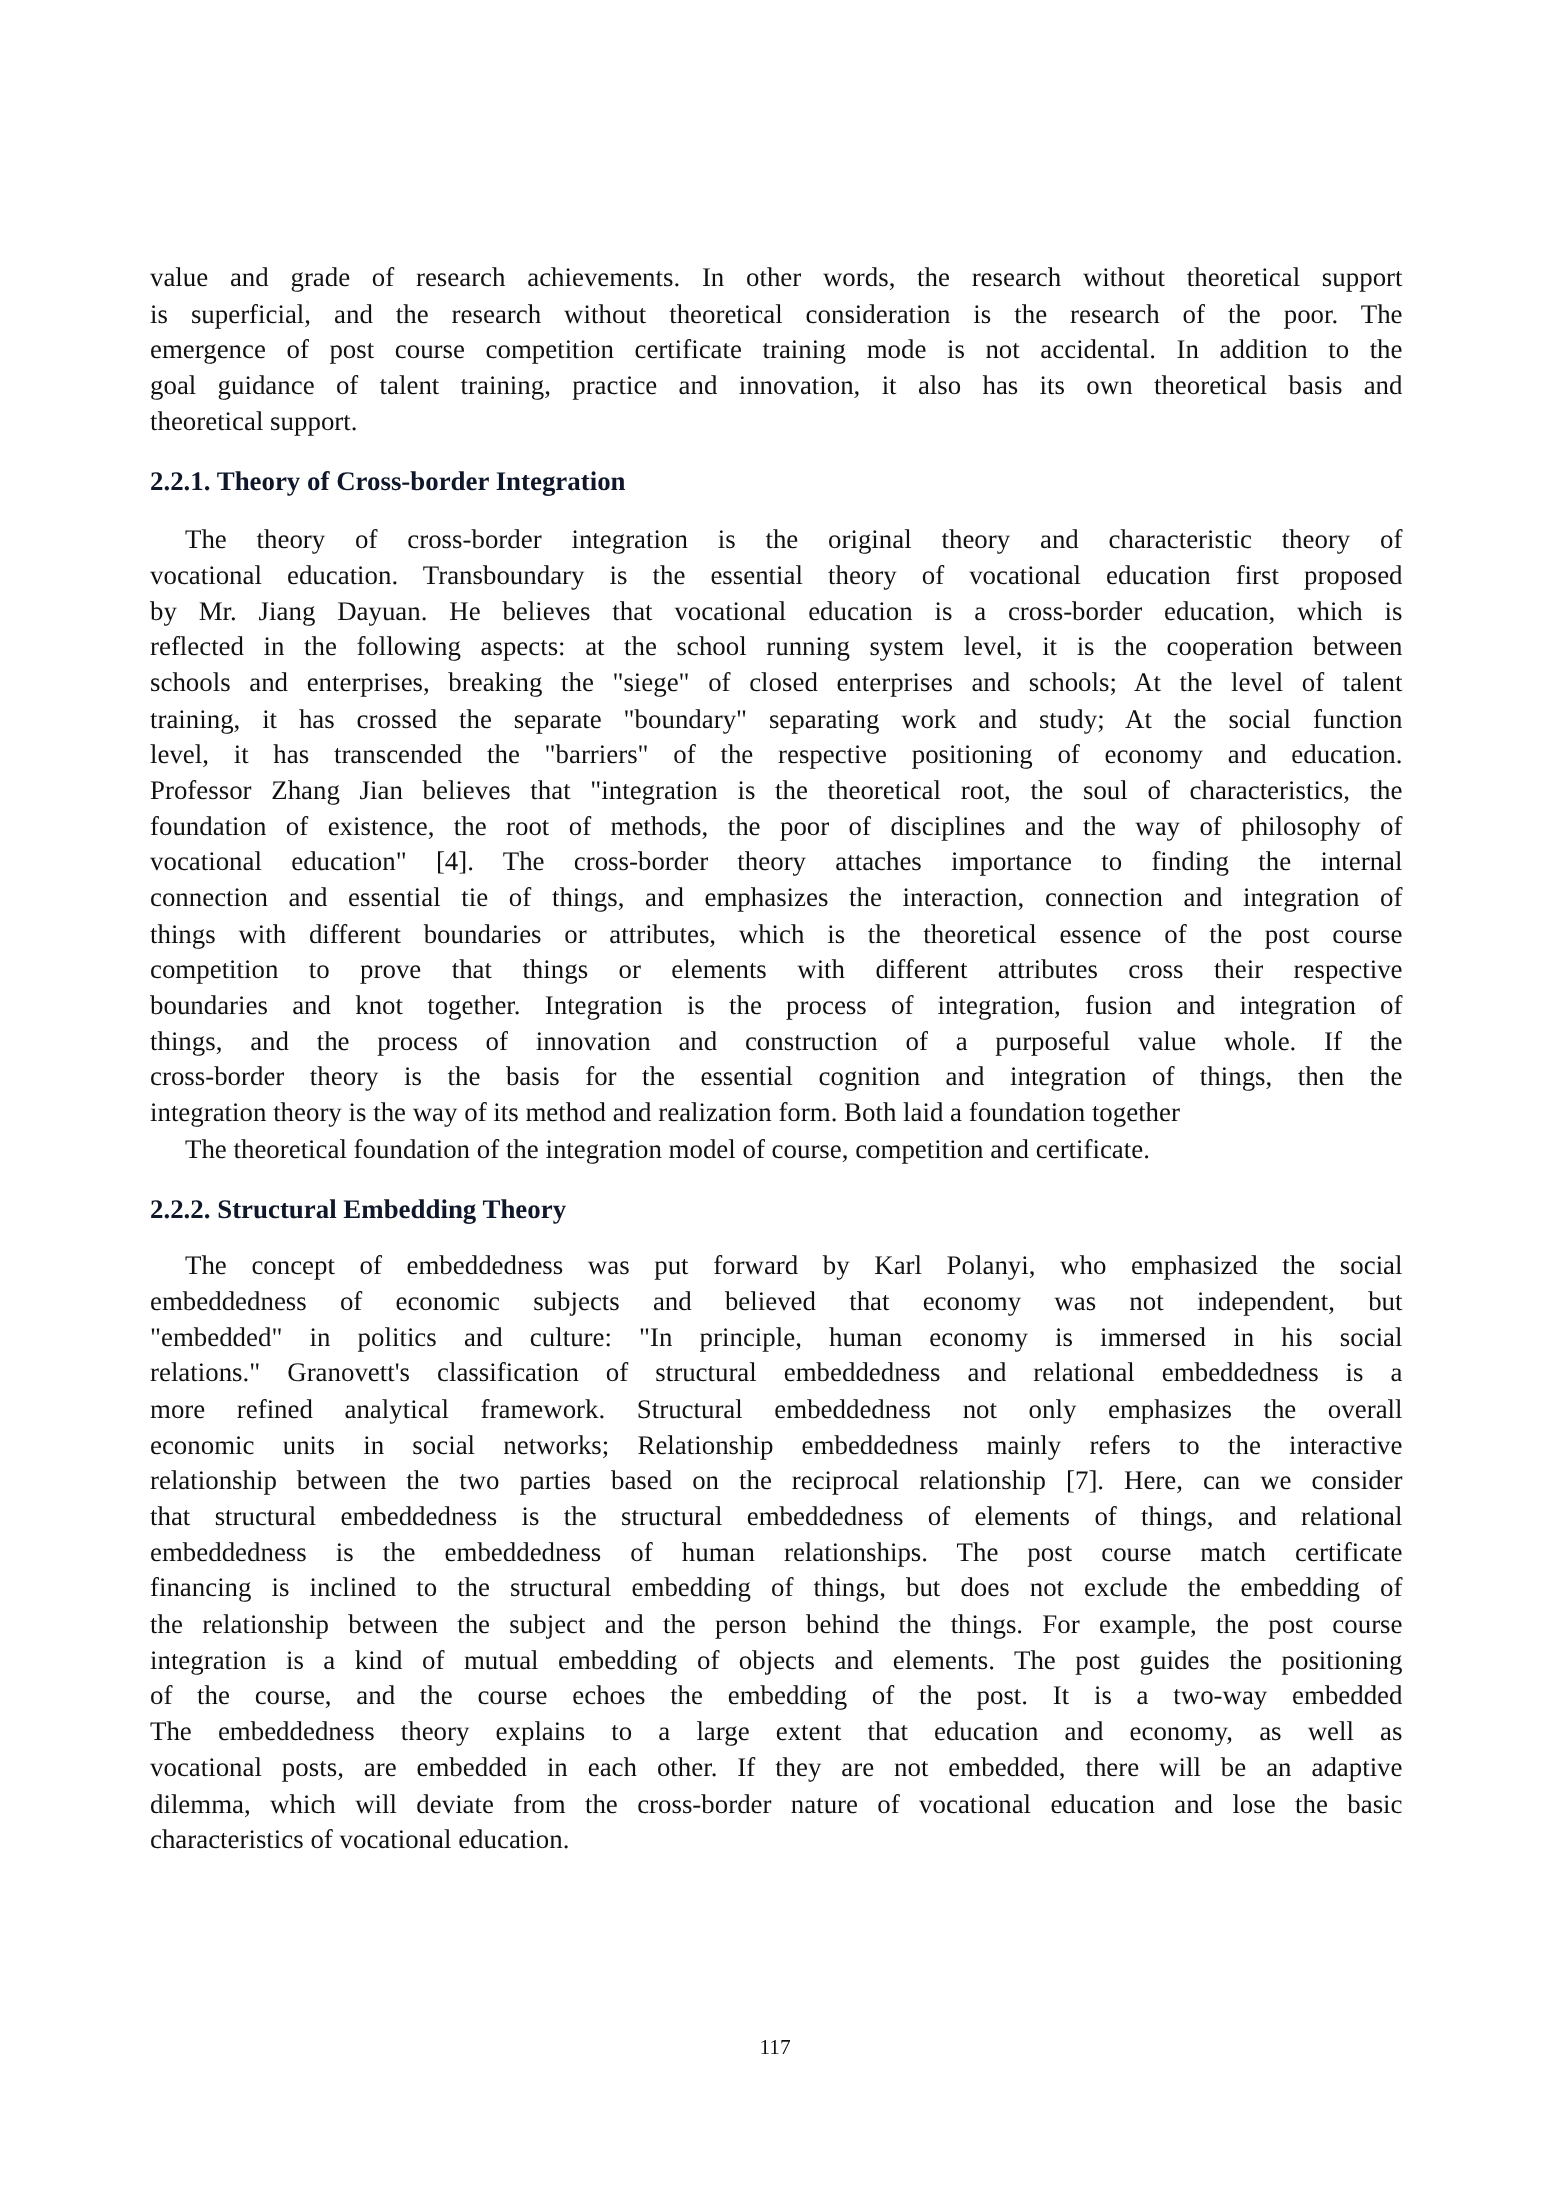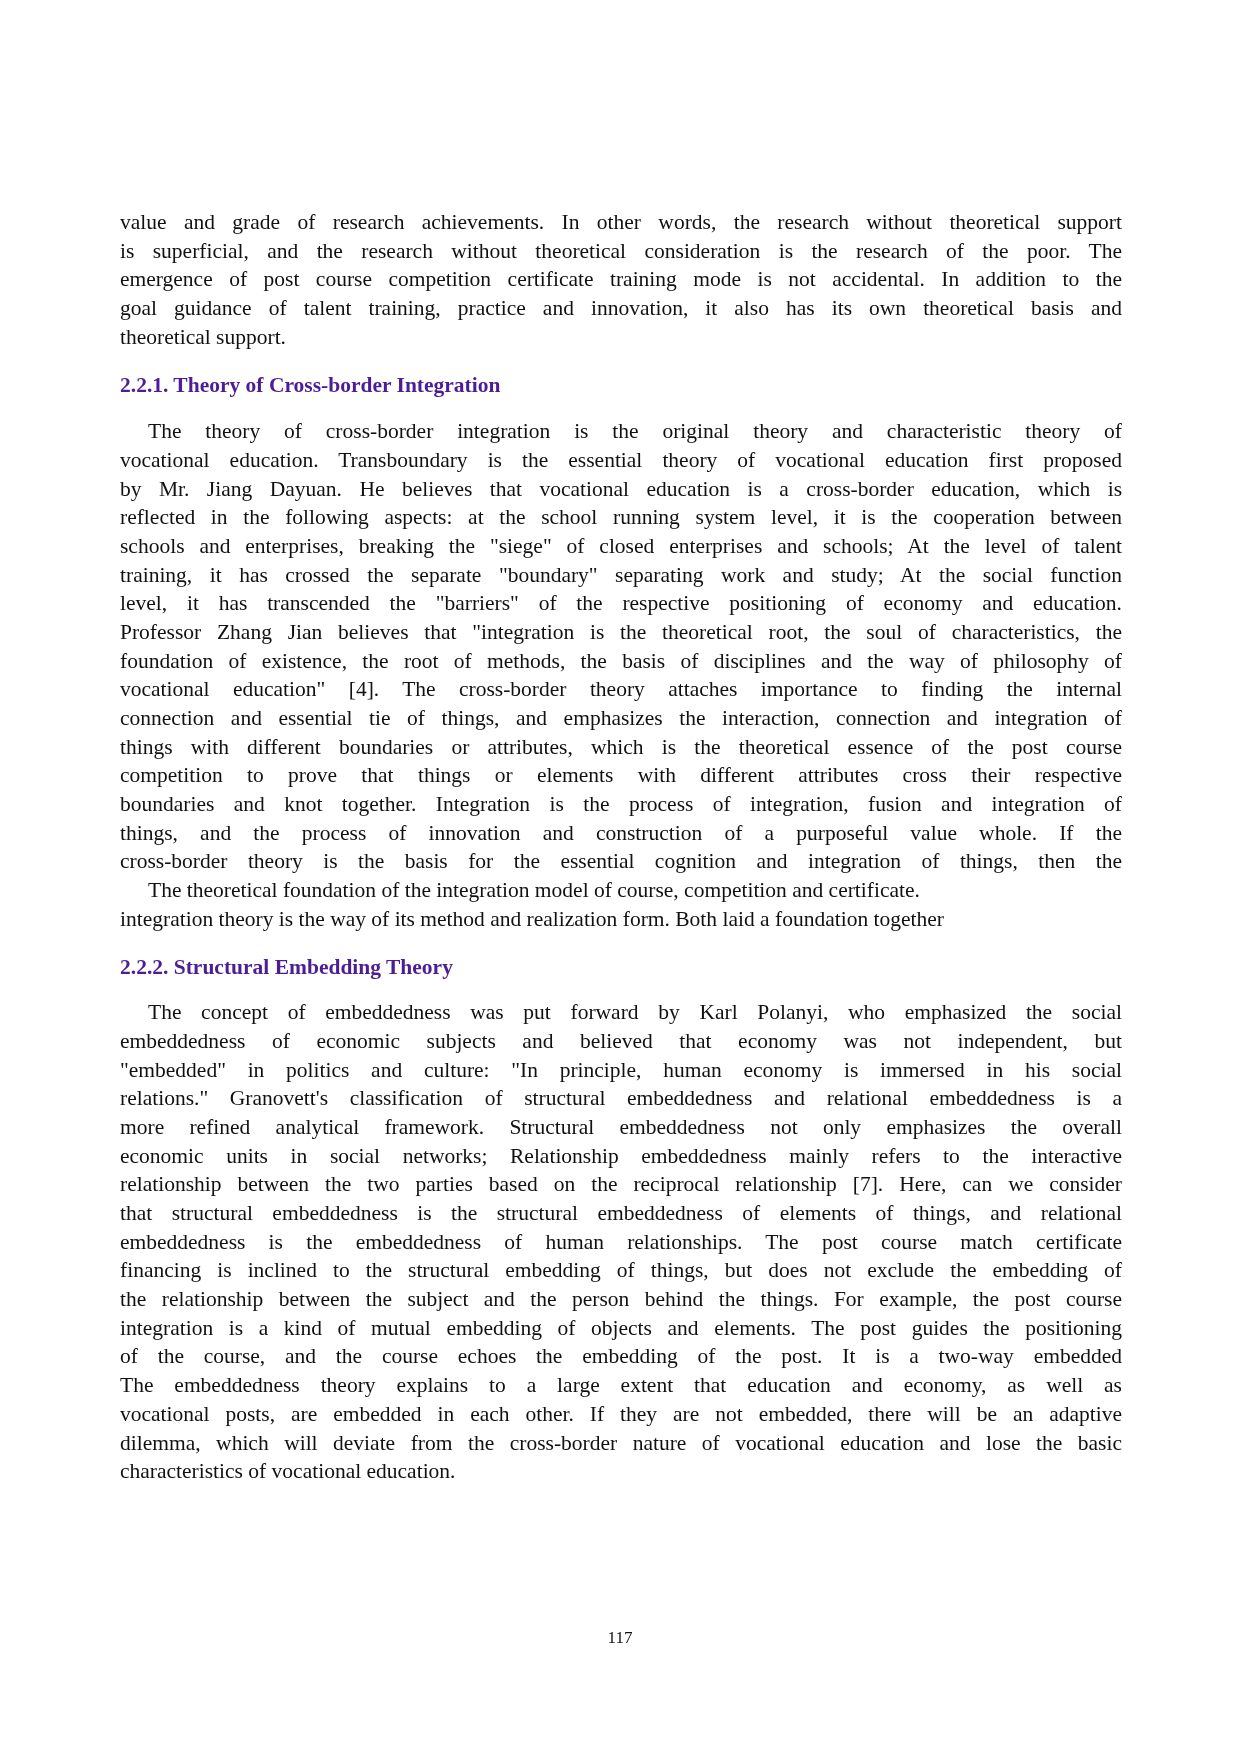--- a/index.html
+++ b/index.html
@@ -3,21 +3,21 @@
 <meta charset="utf-8">
 <style>
   html, body { margin: 0; padding: 0; background: #ffffff; }
   body { width: 1240px; height: 1753px; position: relative; overflow: hidden;
          font-family: "Liberation Serif", "DejaVu Serif", serif; color: #111111; }
   .page { position: absolute; left: 120px; top: 208px; width: 1002px; }
   .para { font-size: 21.5px; line-height: 28.7px; margin: 0; }
   .line { display: block; text-align: justify; text-align-last: justify; white-space: nowrap; overflow: visible; height: 28.7px; }
   .line.last { text-align-last: left; }
   .line.indent { padding-left: 28px; }
-  .heading { font-family: "Liberation Serif", serif; font-weight: bold; font-size: 21.5px; color: #4c1d95; margin: 0; line-height: 28.7px; }
+  .heading { font-family: "Liberation Serif", serif; font-weight: bold; font-size: 21.5px; color: #0f172a; margin: 0; line-height: 28.7px; }
   .h1 { margin-top: 20px; margin-bottom: 17px; }
   .h2 { margin-top: 19px; margin-bottom: 17px; }
   .page-number { position: absolute; top: 1628px; left: 0; width: 1240px; text-align: center;
                  font-family: "Liberation Serif", serif; font-weight: normal; font-size: 17px; color: #111; }
 </style>
 </head>
 <body>
 
 <div class="page">
   <div class="para">
@@ -32,30 +32,30 @@
 
   <div class="para">
     <span class="line indent">The theory of cross-border integration is the original theory and characteristic theory of</span>
     <span class="line">vocational education. Transboundary is the essential theory of vocational education first proposed</span>
     <span class="line">by Mr. Jiang Dayuan. He believes that vocational education is a cross-border education, which is</span>
     <span class="line">reflected in the following aspects: at the school running system level, it is the cooperation between</span>
     <span class="line">schools and enterprises, breaking the "siege" of closed enterprises and schools; At the level of talent</span>
     <span class="line">training, it has crossed the separate "boundary" separating work and study; At the social function</span>
     <span class="line">level, it has transcended the "barriers" of the respective positioning of economy and education.</span>
     <span class="line">Professor Zhang Jian believes that "integration is the theoretical root, the soul of characteristics, the</span>
-    <span class="line">foundation of existence, the root of methods, the basis of disciplines and the way of philosophy of</span>
+    <span class="line">foundation of existence, the root of methods, the poor of disciplines and the way of philosophy of</span>
     <span class="line">vocational education" [4]. The cross-border theory attaches importance to finding the internal</span>
     <span class="line">connection and essential tie of things, and emphasizes the interaction, connection and integration of</span>
     <span class="line">things with different boundaries or attributes, which is the theoretical essence of the post course</span>
     <span class="line">competition to prove that things or elements with different attributes cross their respective</span>
     <span class="line">boundaries and knot together. Integration is the process of integration, fusion and integration of</span>
     <span class="line">things, and the process of innovation and construction of a purposeful value whole. If the</span>
     <span class="line">cross-border theory is the basis for the essential cognition and integration of things, then the</span>
+    <span class="line last">integration theory is the way of its method and realization form. Both laid a foundation together</span>
     <span class="line last indent">The theoretical foundation of the integration model of course, competition and certificate.</span>
-    <span class="line last">integration theory is the way of its method and realization form. Both laid a foundation together</span>
   </div>
 
   <h3 class="heading h2">2.2.2. Structural Embedding Theory</h3>
 
   <div class="para">
     <span class="line indent">The concept of embeddedness was put forward by Karl Polanyi, who emphasized the social</span>
     <span class="line">embeddedness of economic subjects and believed that economy was not independent, but</span>
     <span class="line">"embedded" in politics and culture: "In principle, human economy is immersed in his social</span>
     <span class="line">relations." Granovett's classification of structural embeddedness and relational embeddedness is a</span>
     <span class="line">more refined analytical framework. Structural embeddedness not only emphasizes the overall</span>

